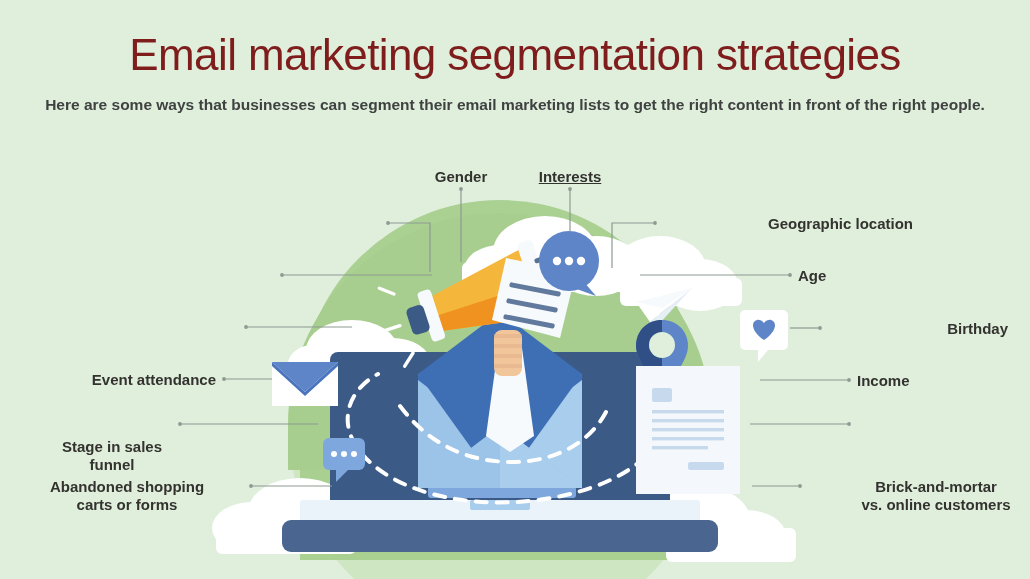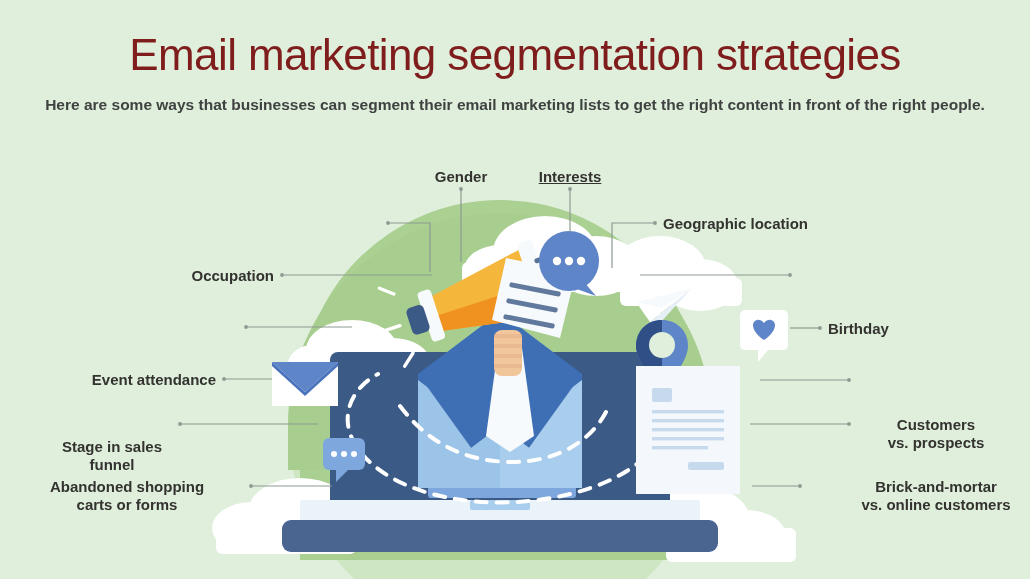--- a/index.html
+++ b/index.html
@@ -247,27 +247,26 @@
   </svg>
 
   <div class="hdr">
     <div id="page-title">Email marketing segmentation strategies</div>
     <div id="page-subtitle">Here are some ways that businesses can segment their email marketing lists to get the right content in front of the right people.</div>
   </div>
 
   <div class="label c-align" style="left:401px; top:168px; width:120px;">Gender</div>
   <div class="label c-align" style="left:510px; top:168px; width:120px;text-decoration:underline;">Interests</div>
 
-  <div class="label r-align" style="left:46px; top:267px; width:228px;">Occupation</div>
   <div class="label r-align" style="left:-12px; top:371px; width:228px;">Event attendance</div>
   <div class="label c-align" style="left:52px; top:438px; width:120px;">Stage in sales
 funnel</div>
   <div class="label c-align" style="left:25px; top:478px; width:204px;">Abandoned shopping
 carts or forms</div>
 
-  <div class="label l-align" style="left:663px; top:215px; width:250px;">Geographic location</div>
-  <div class="label l-align" style="left:828px; top:320px; width:180px;">Birthday</div>
-  <div class="label c-align" style="left:858px; top:416px; width:156px;">Customers
-vs. prospects</div>
+  <div class="label l-align" style="left:663px; top:215px; width:250px;text-align:right;">Geographic location</div>
+  <div class="label l-align" style="left:798px; top:267px; width:160px;">Age</div>
+  <div class="label l-align" style="left:828px; top:320px; width:180px;text-align:right;">Birthday</div>
+  <div class="label l-align" style="left:857px; top:372px; width:160px;">Income</div>
   <div class="label c-align" style="left:828px; top:478px; width:216px;">Brick-and-mortar
 vs. online customers</div>
 
 </div>
 
 </body></html>

